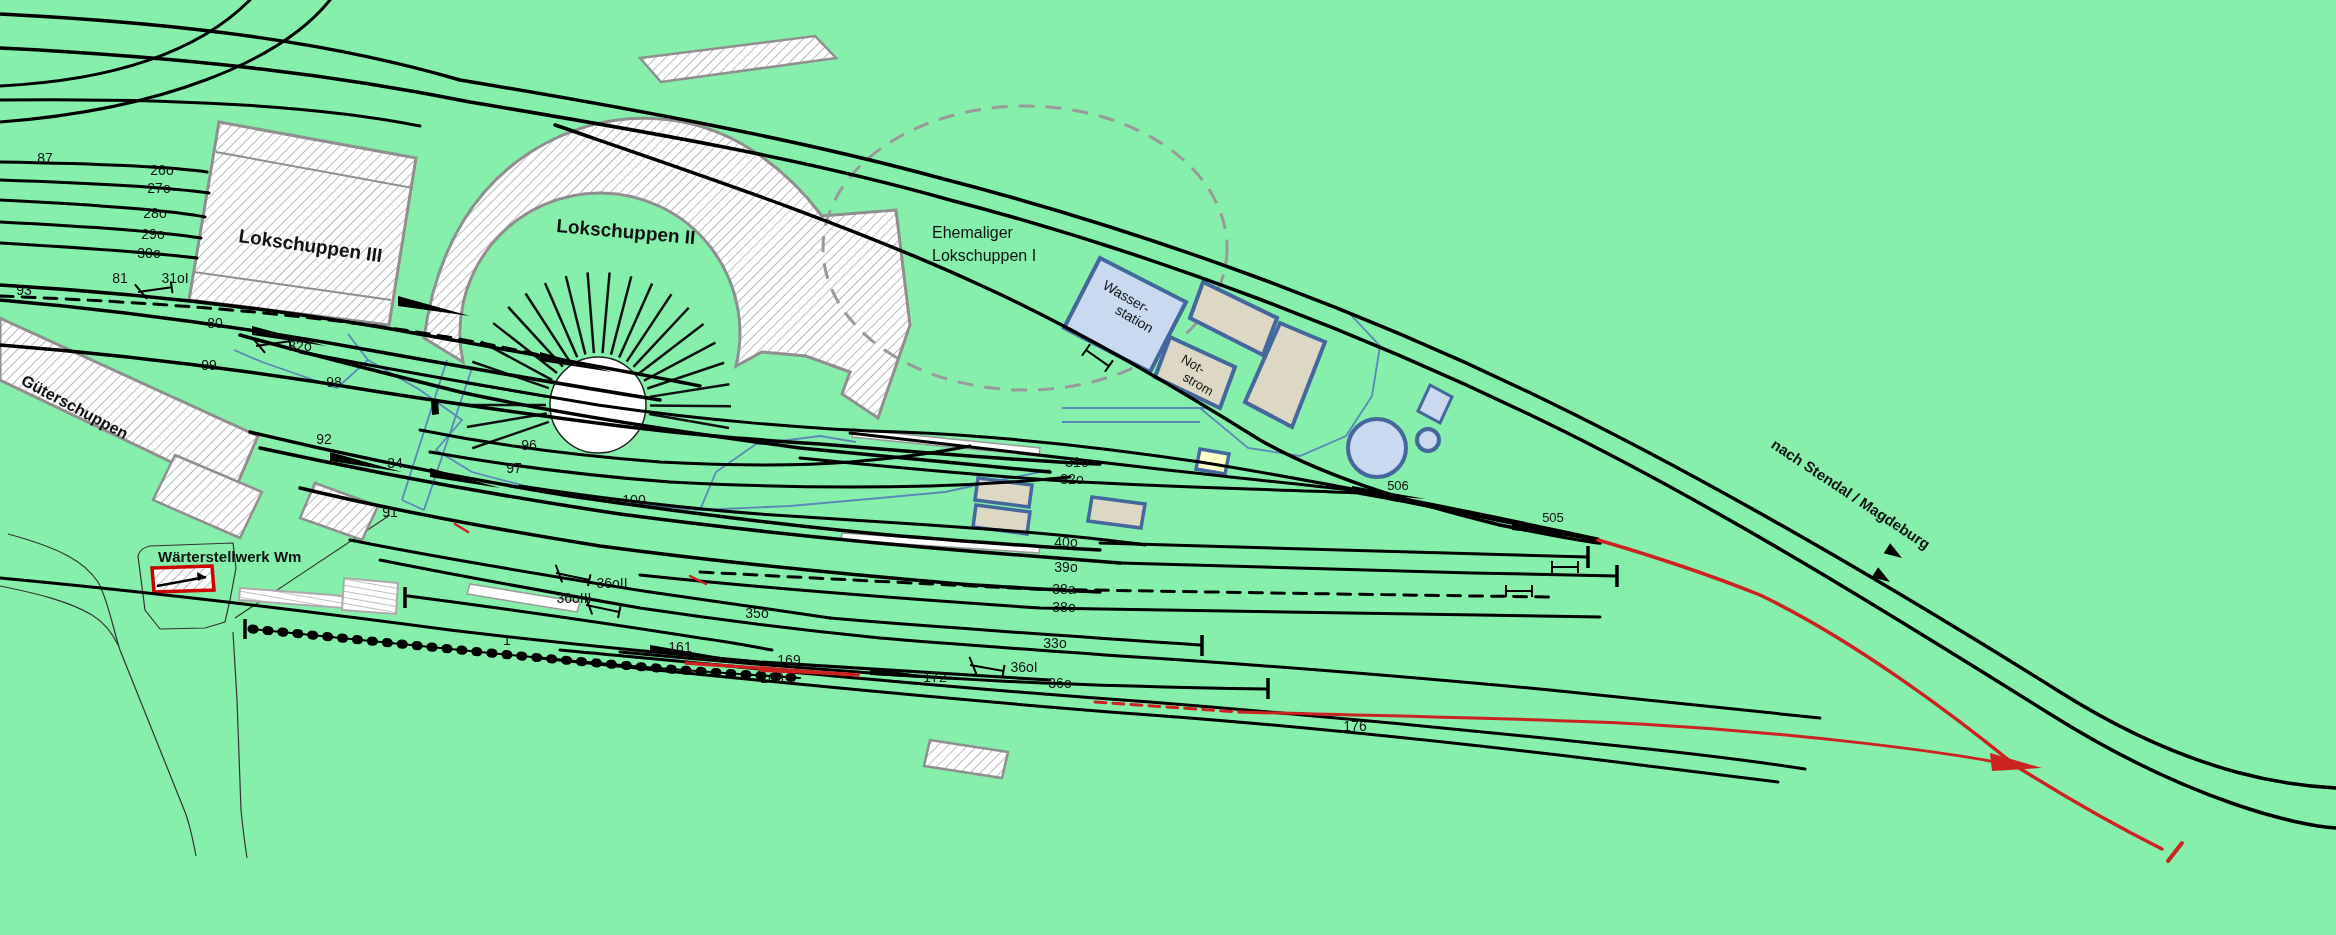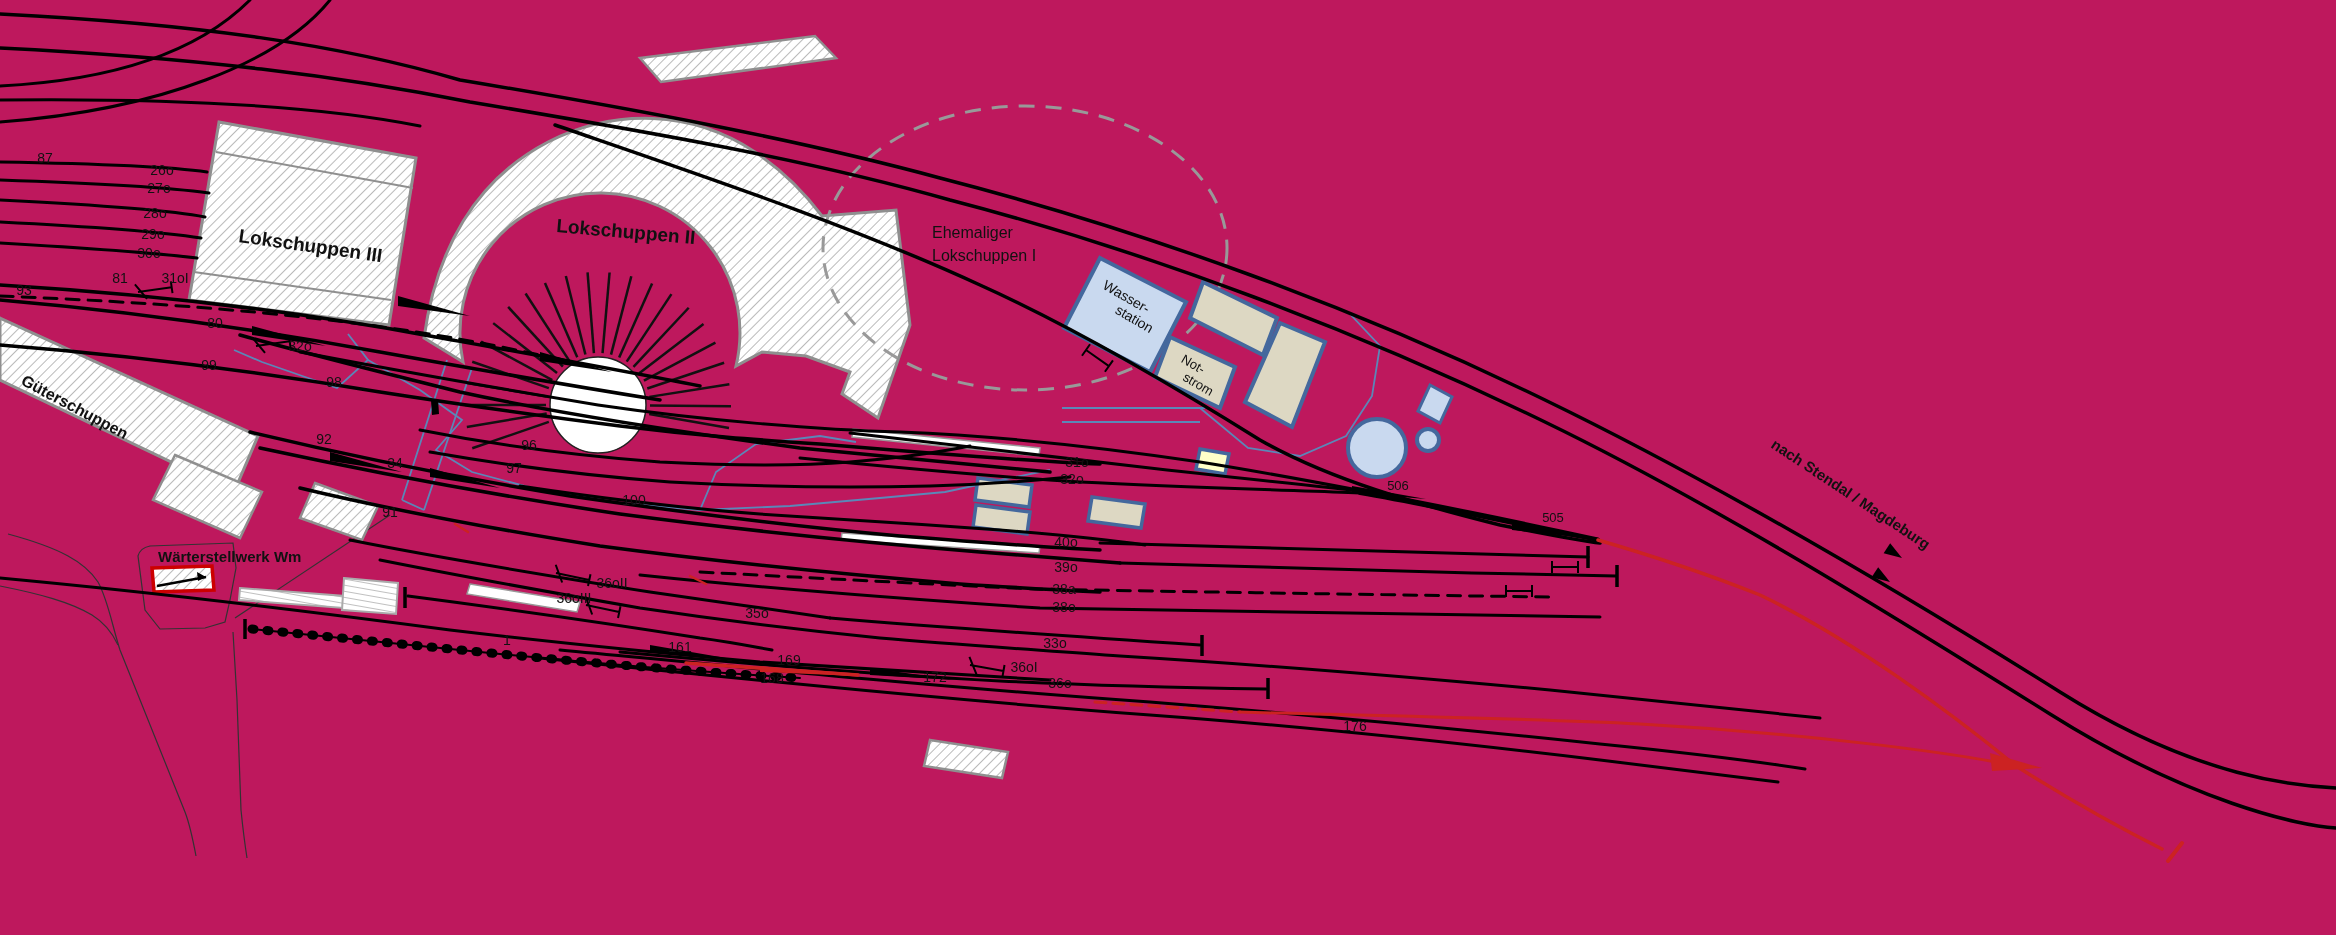--- a/index.html
+++ b/index.html
@@ -1,16 +1,16 @@
 <!DOCTYPE html>
 <html><head>
 <meta charset="utf-8">
 <style>
   html,body{margin:0;padding:0;background:#fff;}
-  .canvas{position:relative;width:2336px;height:935px;background:#be185d;overflow:hidden;
+  .canvas{position:relative;width:2336px;height:935px;background:#86efac;overflow:hidden;
           font-family:"Liberation Sans", sans-serif;}
   svg{position:absolute;left:0;top:0;}
   text{font-family:"Liberation Sans", sans-serif;fill:#111;}
   .trk{stroke:#000;fill:none;}
   .thin{stroke:#333;stroke-width:1.2;fill:none;}
   .blue{stroke:#5b87b8;stroke-width:1.8;fill:none;}
 </style>
 </head>
 <body>
 

